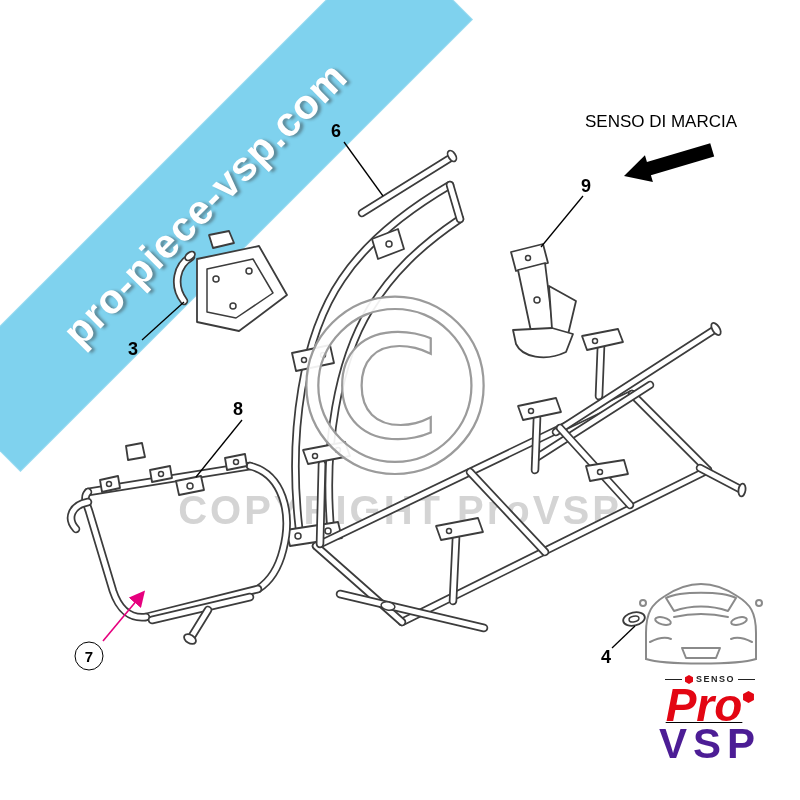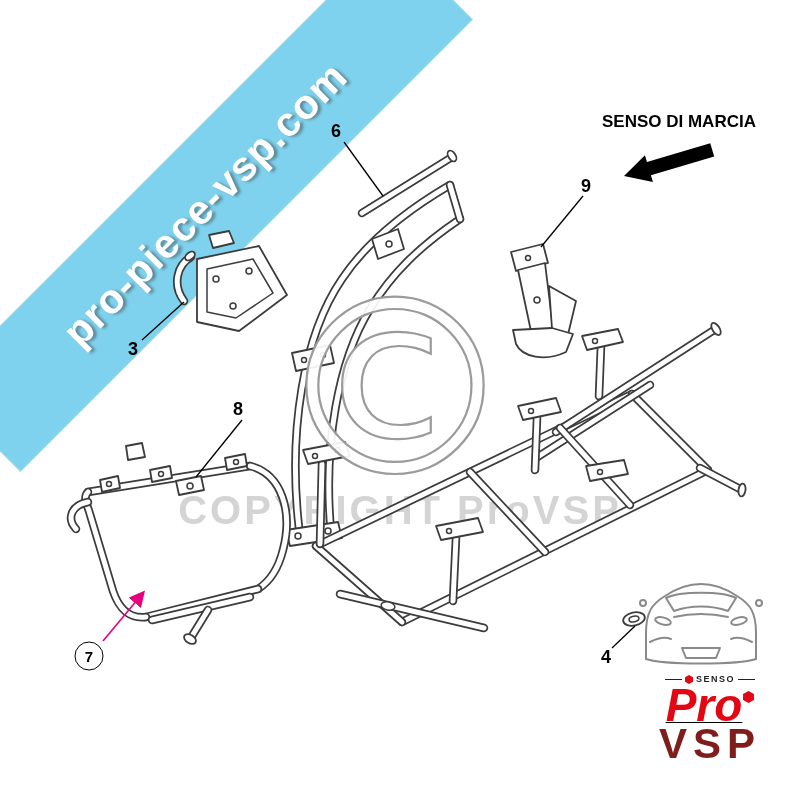--- a/index.html
+++ b/index.html
@@ -20,21 +20,21 @@
     display:flex;align-items:center;justify-content:center;
     box-shadow:0 0 0 1px rgba(255,255,255,0.2) inset;
   }
   .ribbon span{
     font-size:41px;font-weight:bold;color:#fff;white-space:nowrap;
     text-shadow:2px 3px 3px rgba(50,50,50,0.45);
     letter-spacing:1px;
   }
   
   .senso{
-    position:absolute;left:602px;top:112px;font-weight:bold;font-size:17px;
+    position:absolute;left:585px;top:112px;font-weight:normal;font-size:17px;
     white-space:nowrap;
   }
   
   .plabel{
     position:absolute;transform:translate(-50%,-50%);
     font-size:18px;font-weight:bold;color:#000;
   }
   .p7{
     position:absolute;width:27px;height:27px;border:1.6px solid #000;border-radius:50%;
     transform:translate(-50%,-50%);display:flex;align-items:center;justify-content:center;
@@ -62,21 +62,21 @@
   .car{fill:none;stroke:#8a8a8a;stroke-width:2;stroke-linecap:round;stroke-linejoin:round;}
   
   .logo{position:absolute;left:640px;top:674px;width:140px;text-align:center;}
   .logo-group-row{display:flex;align-items:center;justify-content:center;gap:3px;
     font-size:9px;font-weight:bold;letter-spacing:1.5px;color:#222;}
   .gline{width:17px;height:1px;background:#222;display:inline-block;}
   .ghex{display:inline-flex;color:var(--logo-red);}
   .logo-pro-row{line-height:0.95;margin-top:0px;text-decoration:underline;}
   .pro{font-size:46px;font-weight:bold;font-style:italic;color:var(--logo-red);}
   .prohex{display:inline-block;color:var(--logo-red);vertical-align:18px;margin-left:1px;}
-  .vsp{font-size:42px;font-weight:bold;letter-spacing:6px;color:#7f1d1d;line-height:0.95;margin-top:-4px;}
+  .vsp{font-size:42px;font-weight:bold;letter-spacing:6px;color:#4c1d95;line-height:0.95;margin-top:-4px;}
 </style>
 </head>
 <body>
 
 <div class="stage">
 
   <div class="ribbon">
     <span>pro-piece-vsp.com</span>
   </div>
 

